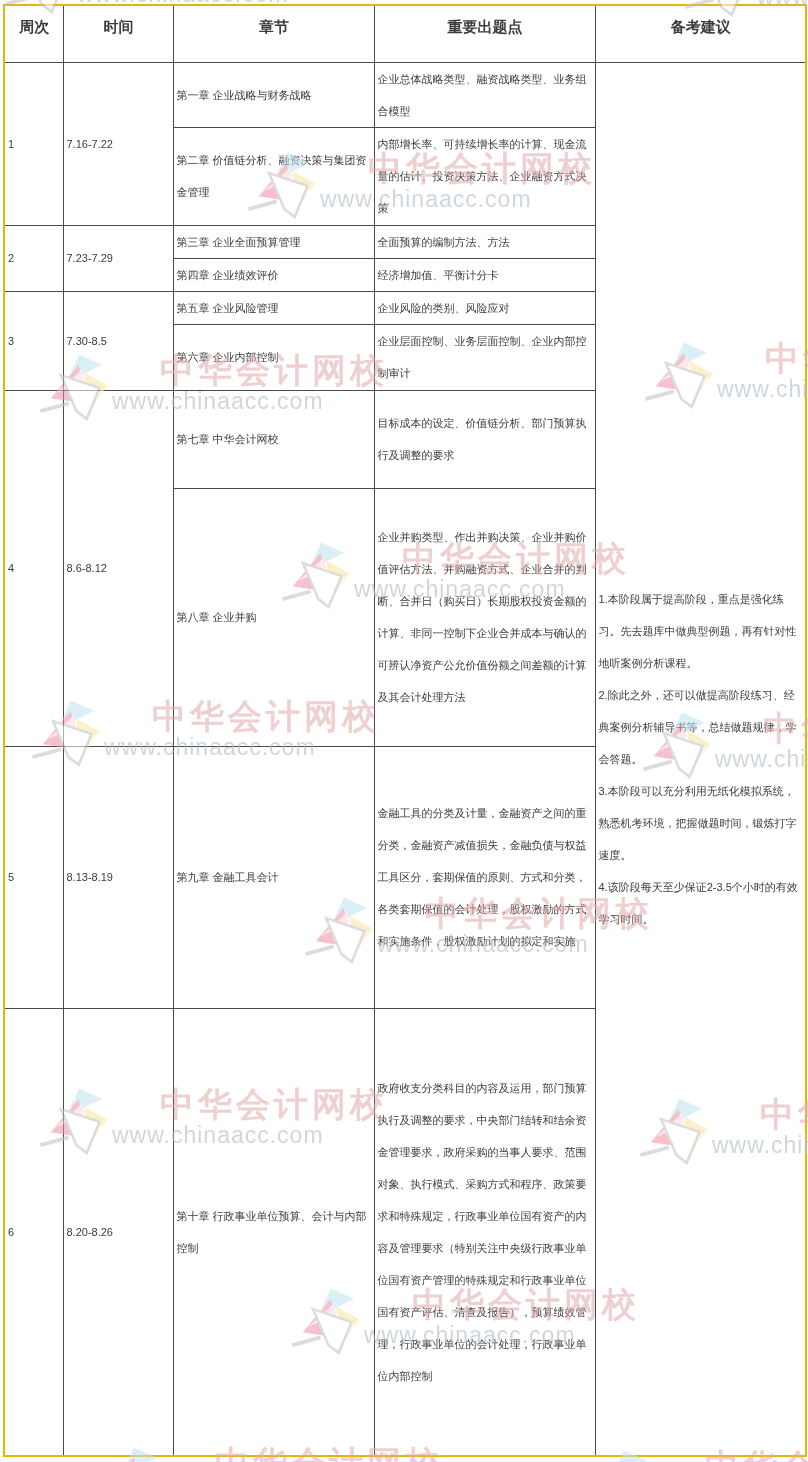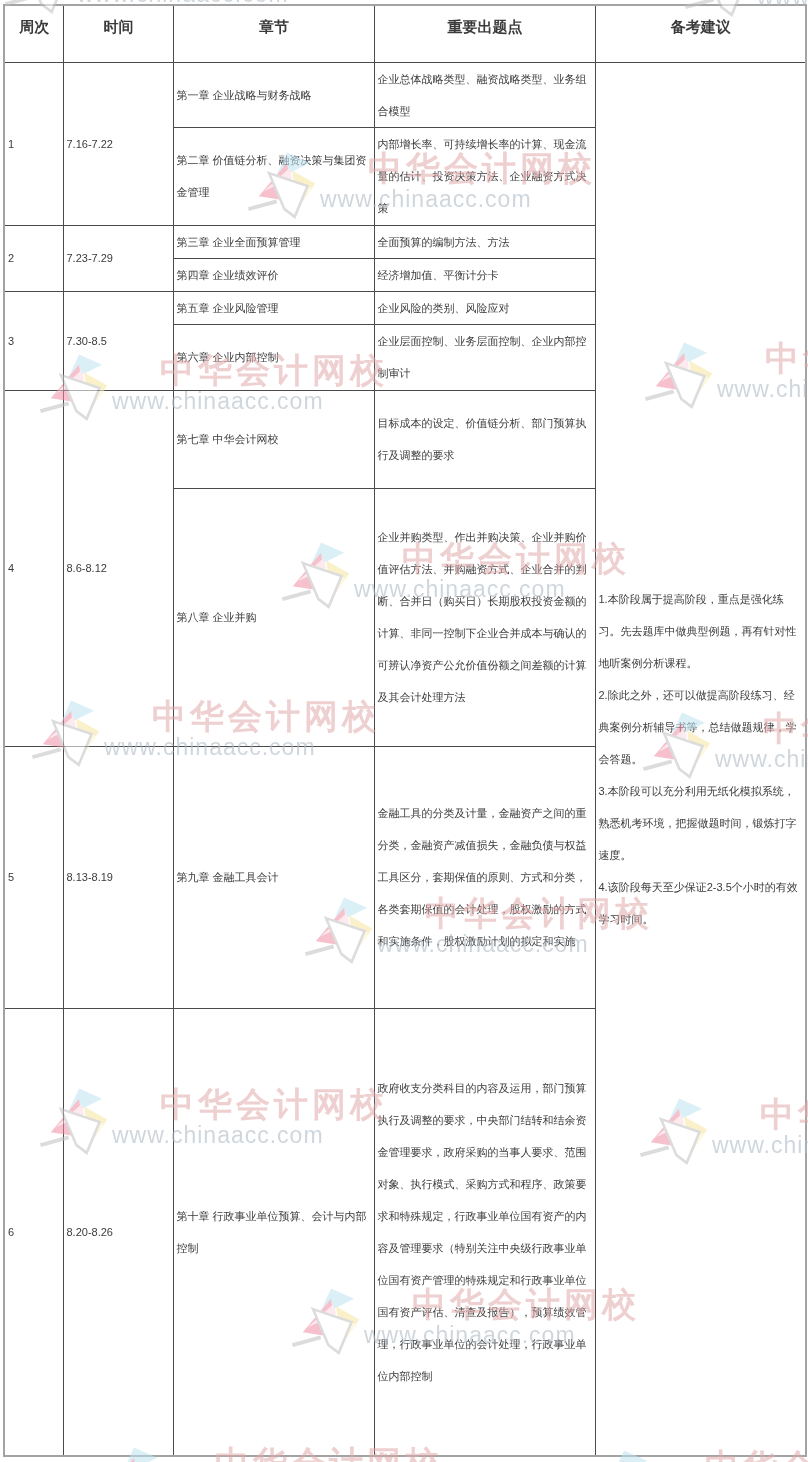--- a/index.html
+++ b/index.html
@@ -6,21 +6,21 @@
     margin:0;padding:0;width:808px;height:1462px;overflow:hidden;
     background:#ffffff;
     font-family:"Liberation Sans","DejaVu Sans",sans-serif;
   }
   .page{position:relative;width:808px;height:1462px;}
 
   
   table.plan{
     position:absolute;left:3px;top:4px;width:802px;
     border-collapse:collapse;table-layout:fixed;
-    border:2px solid #a3a3a3;
+    border:2px solid #eab308;
   }
   table.plan td,table.plan th{
     border:1px solid #4a4a4a;
     color:#3b3b3b;font-size:11px;font-weight:normal;
     vertical-align:middle;text-align:left;
     padding:0 2px 0 3px;line-height:32px;
     overflow:hidden;
   }
   table.plan th{
     text-align:center;font-weight:bold;font-size:15px;line-height:20px;

